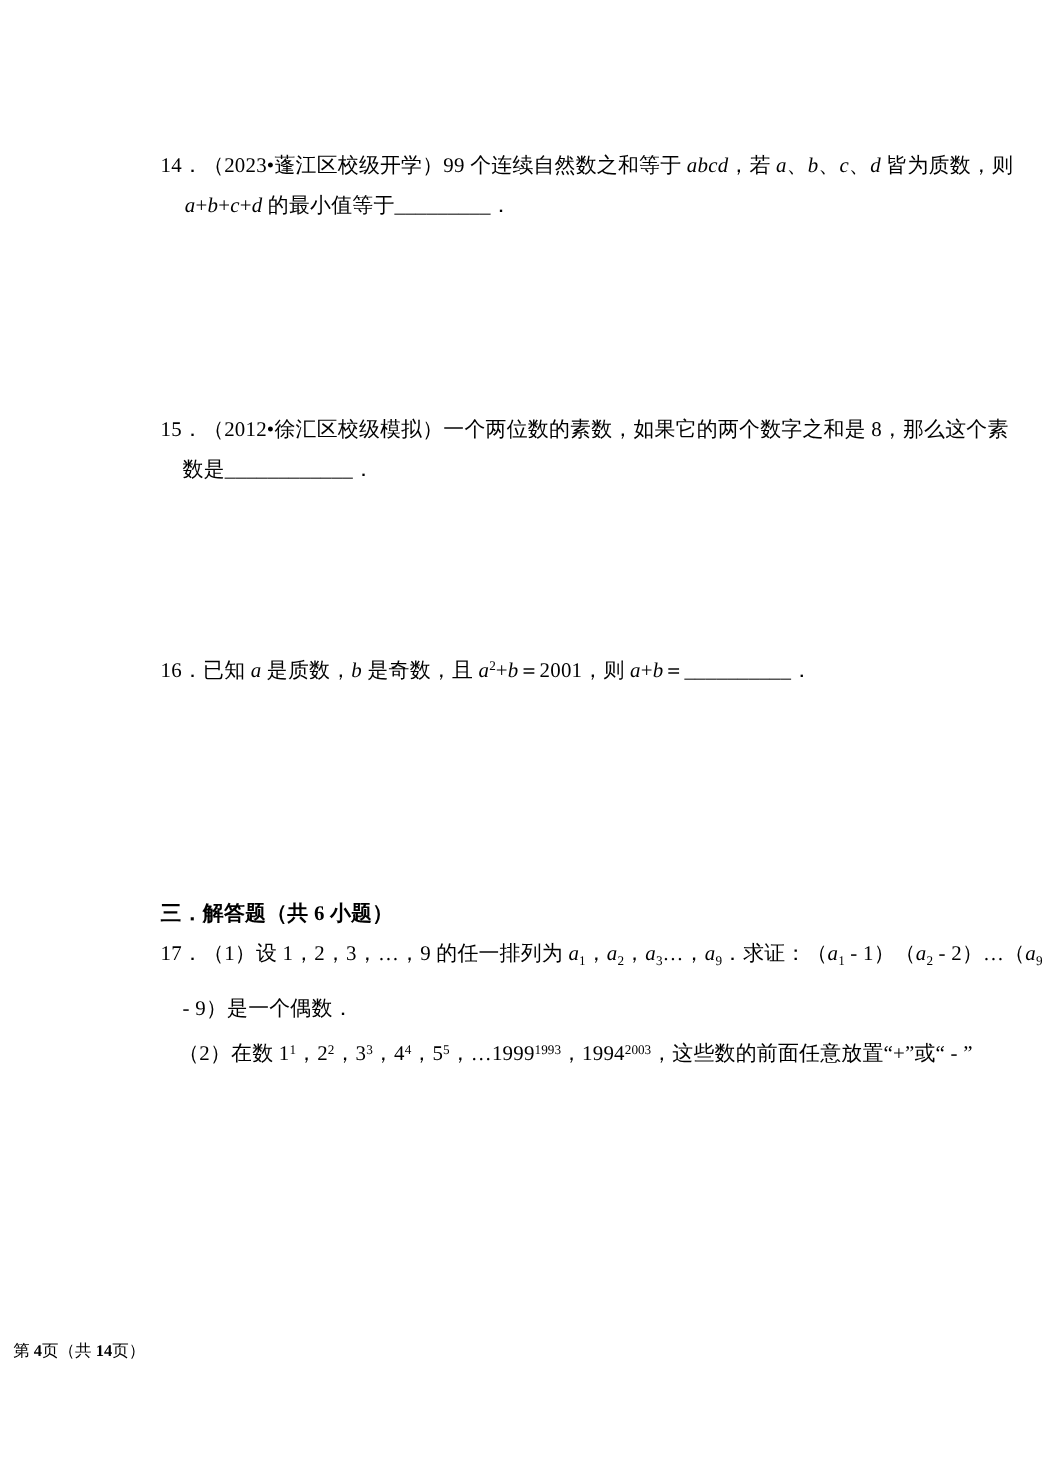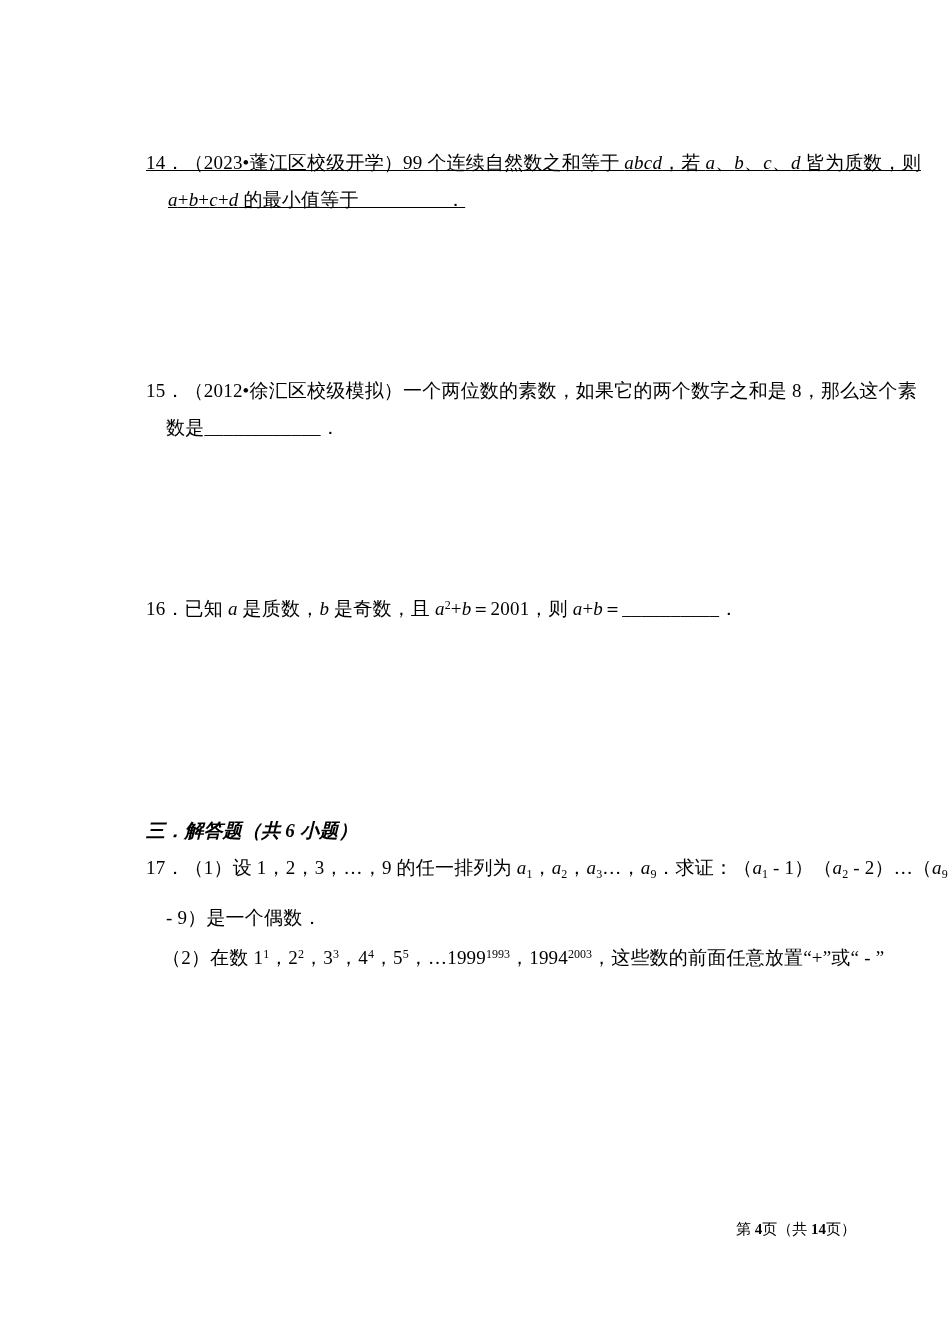--- a/index.html
+++ b/index.html
@@ -25,31 +25,31 @@
     left: 146px;
     width: 690px;
   }
   .block .line {
     white-space: nowrap;
     font-size: 19px;
     line-height: 37px;
     height: 37px;
     letter-spacing: 0.2px;
   }
-  #q14 { top: 144px; text-decoration: underline; }
+  #q14 { top: 132px; }
   #q15 { top: 372px; }
   #q16 { top: 587px; }
-  #sec3 { top: 812px; font-style: italic; }
+  #sec3 { top: 812px; }
   #q17 { top: 849px; }
   #footer {
     position: absolute;
     top: 1218px;
-    left: 0;
+    left: 12px;
     width: 856px;
-    text-align: right;
+    text-align: left;
   }
   #footer .line {
     white-space: nowrap;
     font-size: 15px;
     line-height: 22px;
     height: 22px;
   }
   
   .i   { font-style: italic; }
   .b   { font-weight: bold; }

